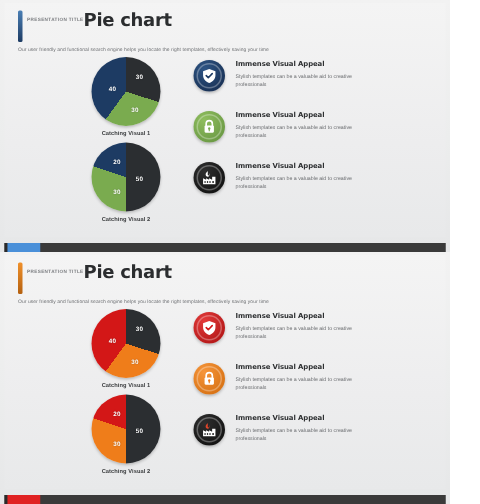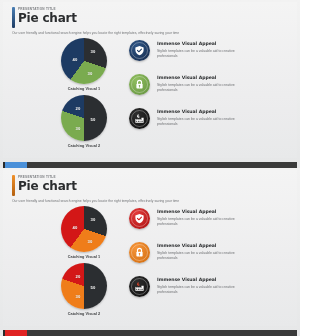--- a/index.html
+++ b/index.html
@@ -23,21 +23,21 @@
     background:linear-gradient(180deg,#f4f4f4 0%,#ededee 60%,#e8e9ea 100%);
   }
 
   
   .header{position:absolute;left:9px;top:5px;right:10px;}
   .title-row{display:flex;align-items:flex-start;}
   .accent-bar{
     width:3px;height:21px;margin-right:3px;flex:0 0 auto;
     border-radius:1px;
   }
-  .title-texts{display:flex;flex-direction:column;justify-content:flex-start;}
+  .title-texts{display:flex;flex-direction:row;justify-content:flex-start;align-items:center;}
   .eyebrow{
     font-size:3.1px;letter-spacing:.25px;color:#7b7d80;
     text-transform:uppercase;line-height:4px;margin-bottom:1px;font-weight:bold;
   }
   .main-title{
     font-size:12px;line-height:13px;font-weight:bold;color:#2b2d2f;
     letter-spacing:-.2px;font-family:"DejaVu Sans",sans-serif;
   }
   .subtitle{
     margin-top:3px;margin-left:0px;

